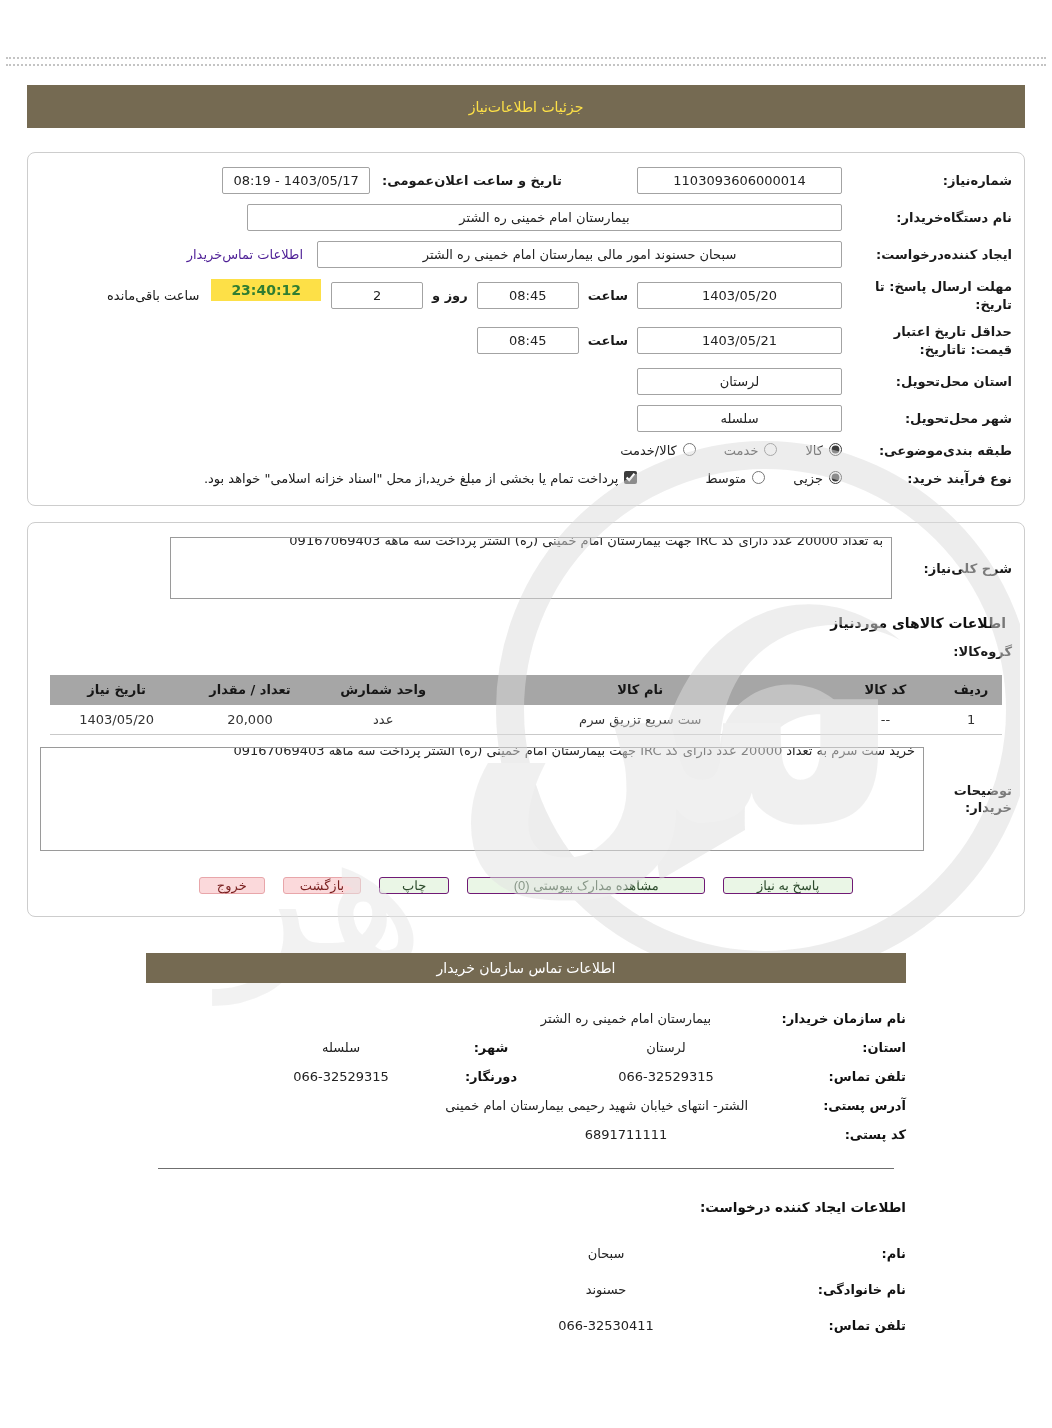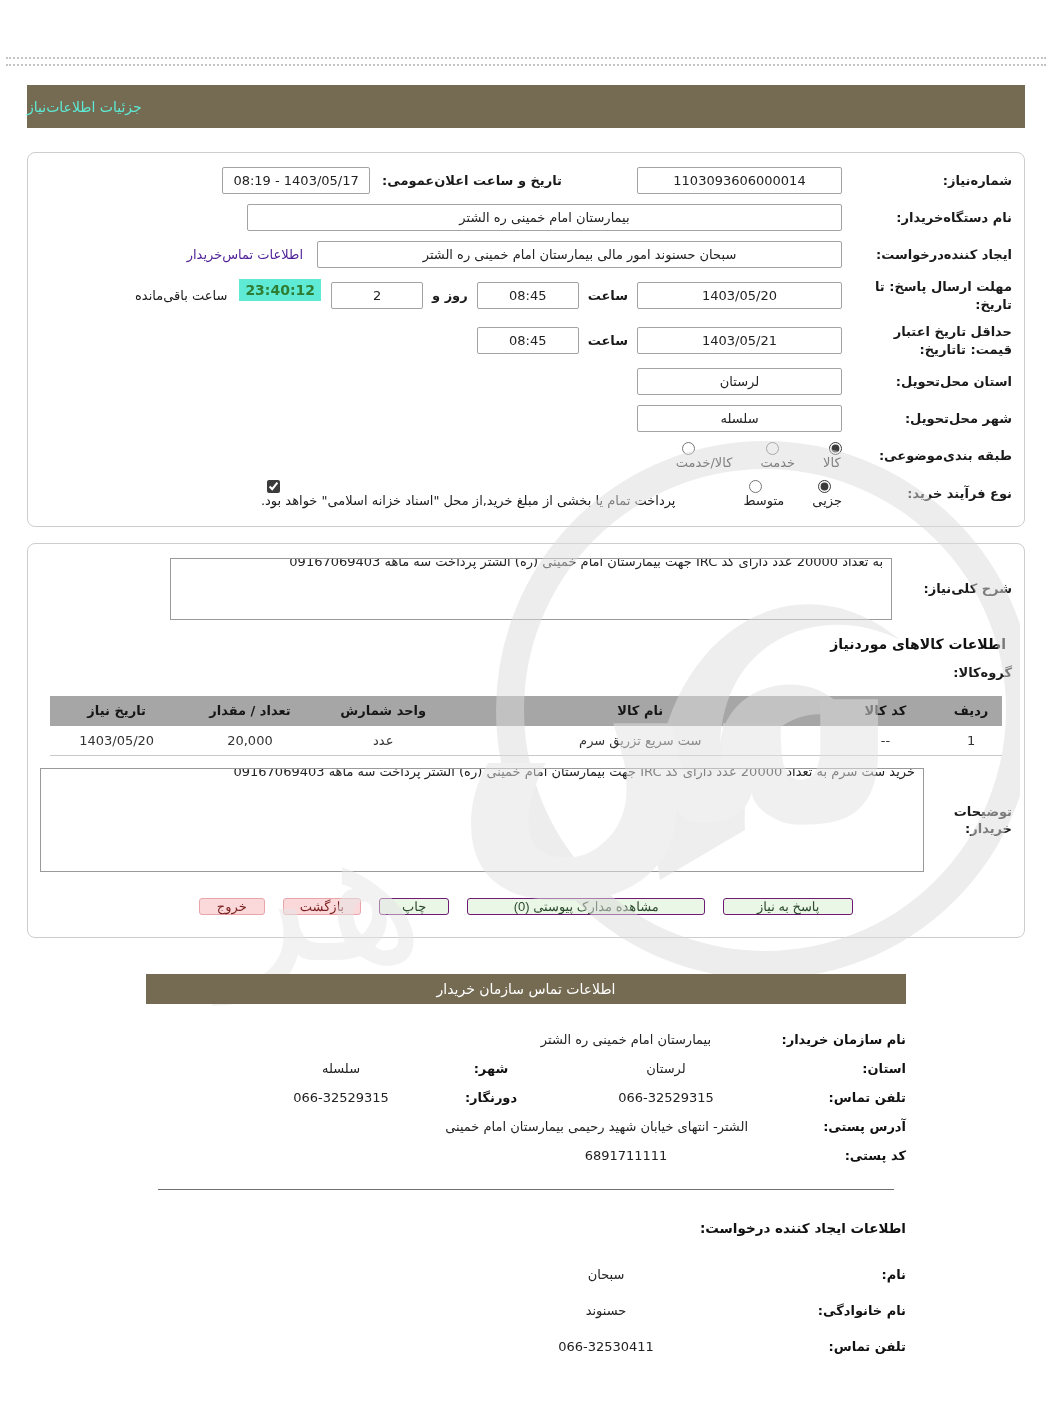--- a/index.html
+++ b/index.html
@@ -8,47 +8,47 @@
     width:1052px; height:1428px; overflow:hidden; position:relative;
     background:#ffffff; color:#222;
     font-family:"DejaVu Sans", sans-serif; font-size:13px;
     direction:rtl;
   }
   .watermark { position:absolute; top:420px; left:20px; width:1000px; height:610px;
                z-index:2; pointer-events:none; opacity:.5; }
   .top-sep { margin:57px 6px 0 6px; height:9px;
              border-top:2px dotted #c4c4c4; border-bottom:2px dotted #c4c4c4; }
   .bar {
-    margin:19px 27px 0 27px; height:43px; background:#756a52; color:#5eead4;
-    display:flex; align-items:center; justify-content:flex-end; font-size:14px;
+    margin:19px 27px 0 27px; height:43px; background:#756a52; color:#fde047;
+    display:flex; align-items:center; justify-content:center; font-size:14px;
     position:relative; z-index:3;
   }
   .box {
     margin:24px 27px 0 27px; border:1px solid #cdcdcd; border-radius:8px;
     padding:14px 12px 16px 12px; position:relative; z-index:1; background:transparent;
   }
   .row { display:flex; align-items:center; margin-bottom:10px; }
   .lbl { font-weight:bold; color:#1a1a1a; width:170px; flex:0 0 auto;
          padding-left:10px; line-height:1.35; }
   .lbl-inline { font-weight:bold; color:#1a1a1a; margin-right:75px; margin-left:12px; }
   .small-lbl { font-weight:bold; color:#1a1a1a; margin:0 9px; }
   .plain-lbl { color:#1a1a1a; margin:0 6px; }
   .fld {
     border:1px solid #a3a3a3; background:#fff; height:27px; border-radius:2px;
     display:flex; align-items:center; justify-content:center; color:#222;
   }
   .w205{width:205px} .w595{width:595px} .w525{width:525px}
   .w148{width:148px} .w102{width:102px} .w92{width:92px}
   .link { color:#4c1d95; margin-right:14px; cursor:pointer; white-space:nowrap; }
   .countdown {
-    background:#5eead4; color:#2f7d32; font-weight:bold; font-size:14px;
-    height:22px; padding:0 6px; display:flex; align-items:center;
+    background:#fde047; color:#2f7d32; font-weight:bold; font-size:14px;
+    height:22px; padding:0 20px; display:flex; align-items:center;
     margin:0 10px 12px 6px;
   }
-  .opt { display:flex; align-items:flex-end; margin-left:28px; cursor:pointer;flex-direction:column; }
+  .opt { display:flex; align-items:flex-start; margin-left:28px; cursor:pointer; }
   .opt input { margin:0 0 0 6px; accent-color:#3b3b3b; }
   .chk-note { color:#1a1a1a; }
   .textarea {
     border:1px solid #9a9a9a; background:#fff; overflow:hidden; padding:0 8px;
   }
   .textarea .inner { margin-top:-7px; line-height:1.55; }
   .ta-desc { width:722px; height:62px; }
   .ta-notes { width:890px; height:104px; }
   .section-heading { font-weight:bold; font-size:14px; margin:16px 6px 12px 0; color:#111; }
   .grp-fld { width:727px; height:28px; }

